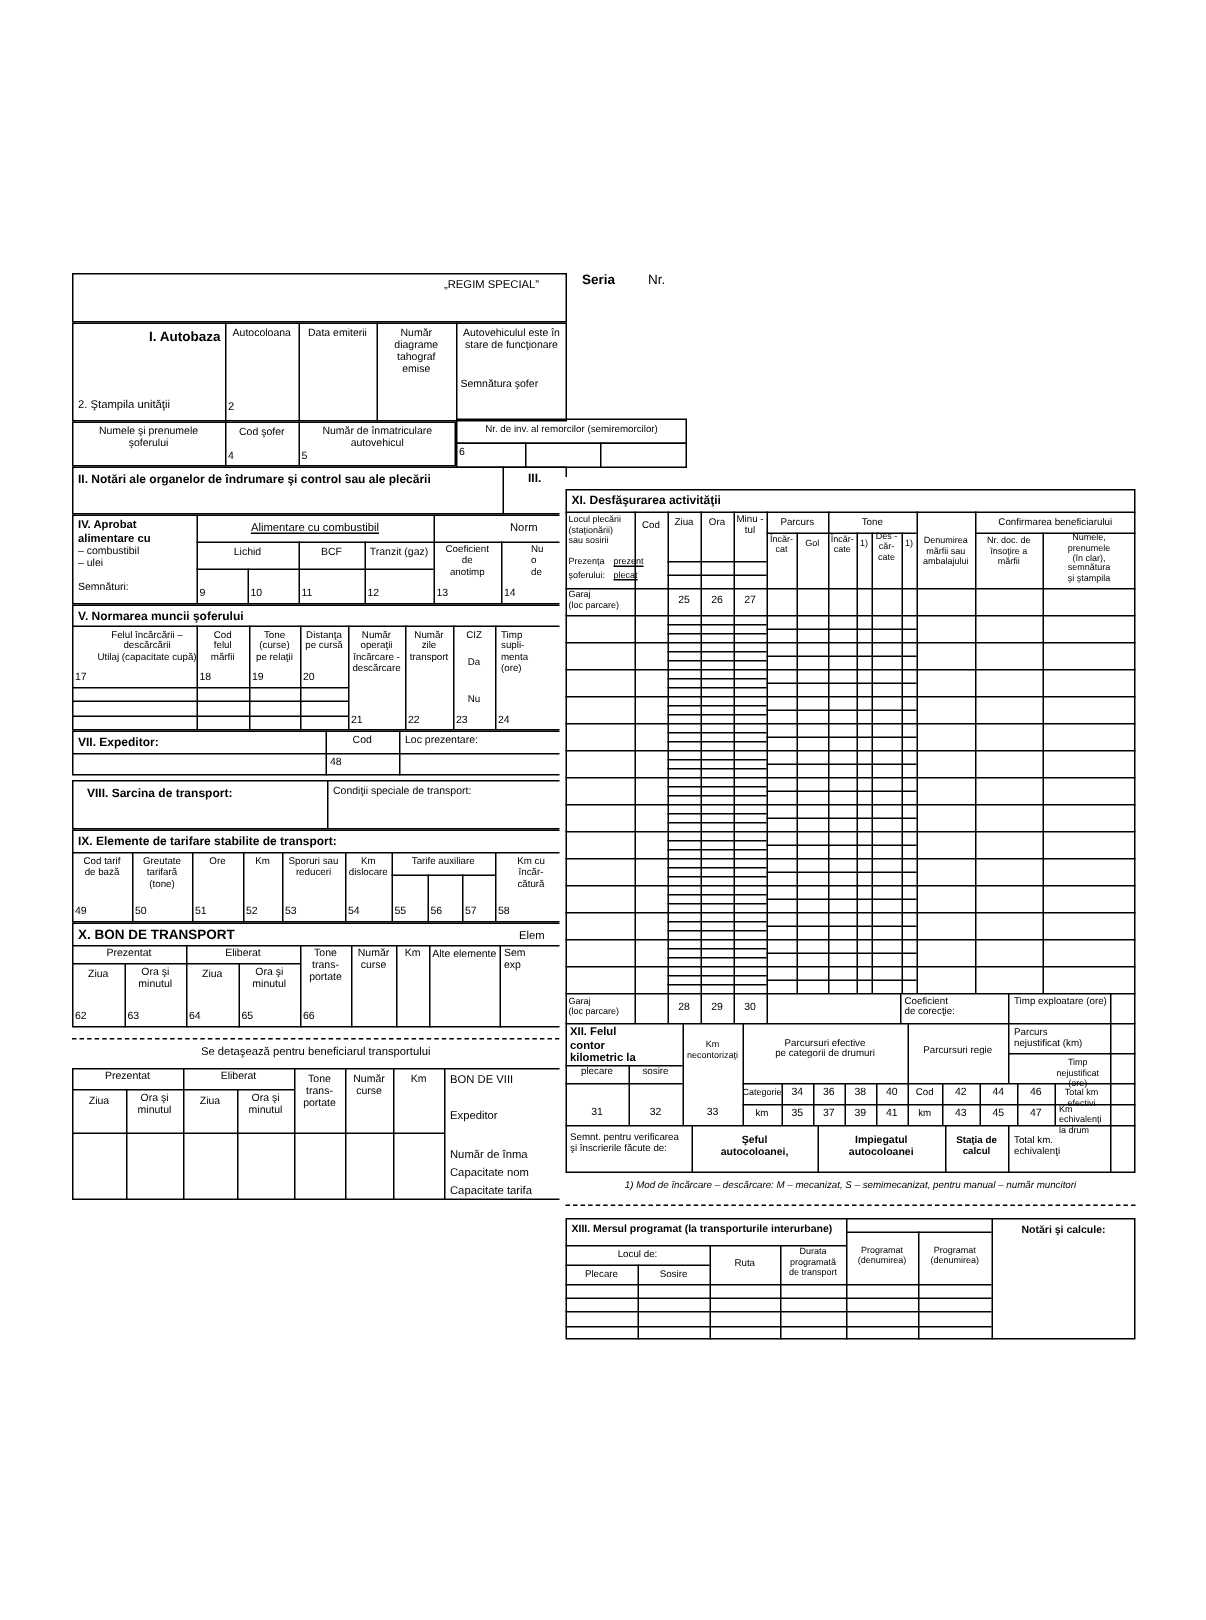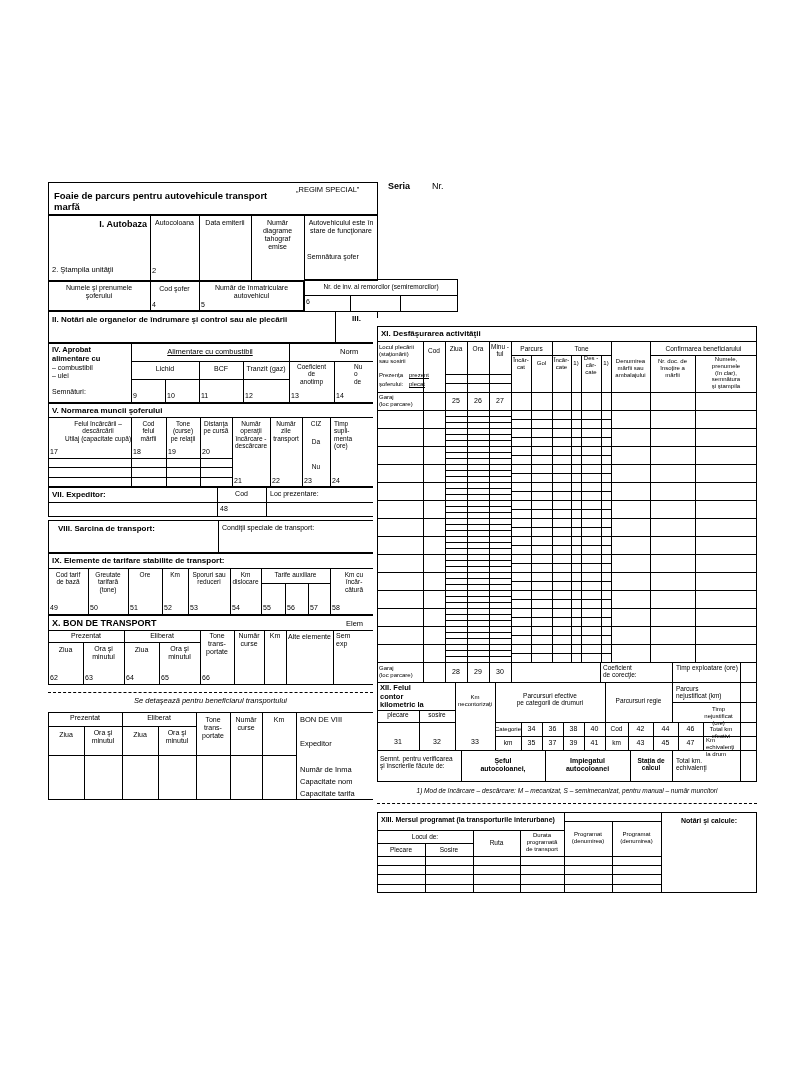--- a/index.html
+++ b/index.html
@@ -21,21 +21,20 @@
   #L{z-index:1;} #R{z-index:3;}
 </style>
 </head>
 <body>
 
 <div id="canvas">
   <div class="t s9" style="left:388px;top:181px;width:40px;font-weight:bold;">Seria</div>
   <div class="t s9" style="left:432px;top:181px;width:30px;">Nr.</div>
 
   <div id="L" class="lay">
-    <div class="t s95 b" style="left:54px;top:191px;width:240px;">Foaie de parcurs pentru autovehicule transport marfă</div>
     <div class="t s75" style="left:296px;top:186px;width:80px;">„REGIM SPECIAL”</div>
 
     <div class="t s9 b" style="left:52px;top:219px;width:95px;text-align:right;">I. Autobaza</div>
     <div class="t s75" style="left:52px;top:266px;width:96px;">2. Ştampila unităţii</div>
     <div class="t s75" style="left:152px;top:267px;width:12px;">2</div>
     <div class="t s7 c" style="left:150px;top:219px;width:49px;">Autocoloana</div>
     <div class="t s7 c" style="left:199px;top:219px;width:52px;">Data emiterii</div>
     <div class="t s7 c" style="left:251px;top:219px;width:53px;">Număr
 diagrame
 tahograf
@@ -166,21 +165,21 @@
     <div class="t s7 c" style="left:264px;top:632px;width:22px;">Km</div>
     <div class="t s7 c" style="left:286px;top:633px;width:47px;">Alte elemente</div>
     <div class="t s7" style="left:336px;top:632px;width:38px;">Sem
 exp</div>
     <div class="t s7" style="left:50px;top:674px;width:14px;">62</div>
     <div class="t s7" style="left:85px;top:674px;width:14px;">63</div>
     <div class="t s7" style="left:126px;top:674px;width:14px;">64</div>
     <div class="t s7" style="left:161px;top:674px;width:14px;">65</div>
     <div class="t s7" style="left:202px;top:674px;width:14px;">66</div>
 
-    <div class="t s75 c" style="left:48px;top:697px;width:325px;font-style:italic;">Se detaşează pentru beneficiarul transportului</div>
+    <div class="t s75 c" style="left:48px;top:697px;width:325px;">Se detaşează pentru beneficiarul transportului</div>
     <div class="t s7 c" style="left:48px;top:714px;width:74px;">Prezentat</div>
     <div class="t s7 c" style="left:122px;top:714px;width:74px;">Eliberat</div>
     <div class="t s7 c" style="left:48px;top:731px;width:36px;">Ziua</div>
     <div class="t s7 c" style="left:84px;top:729px;width:38px;">Ora şi
 minutul</div>
     <div class="t s7 c" style="left:122px;top:731px;width:36px;">Ziua</div>
     <div class="t s7 c" style="left:158px;top:729px;width:38px;">Ora şi
 minutul</div>
     <div class="t s7 c" style="left:196px;top:716px;width:34px;">Tone
 trans-

